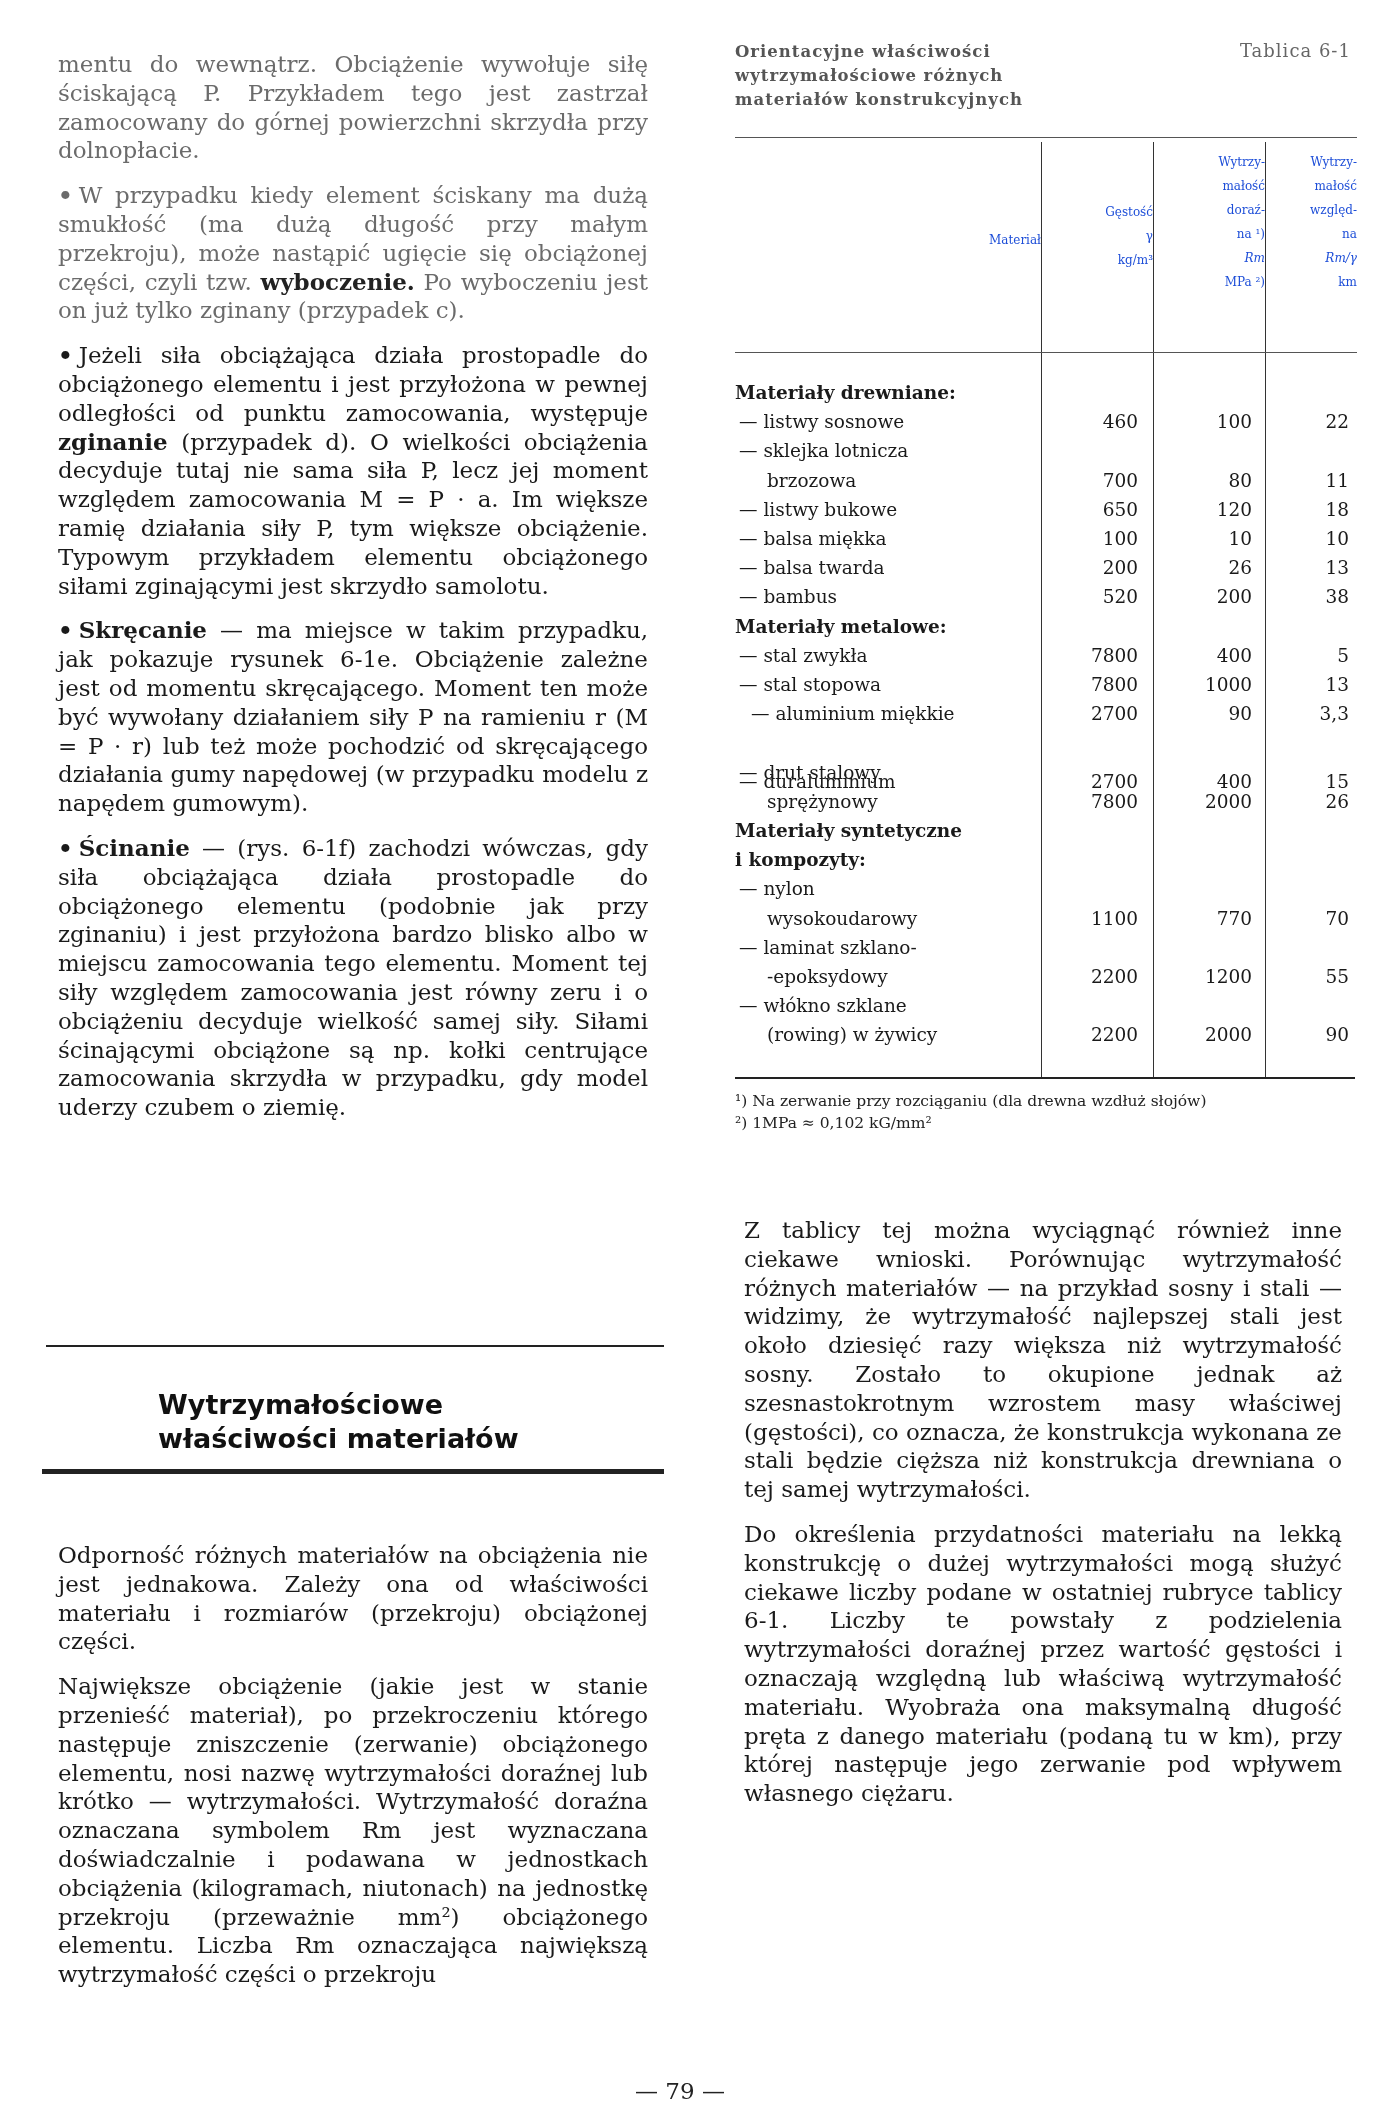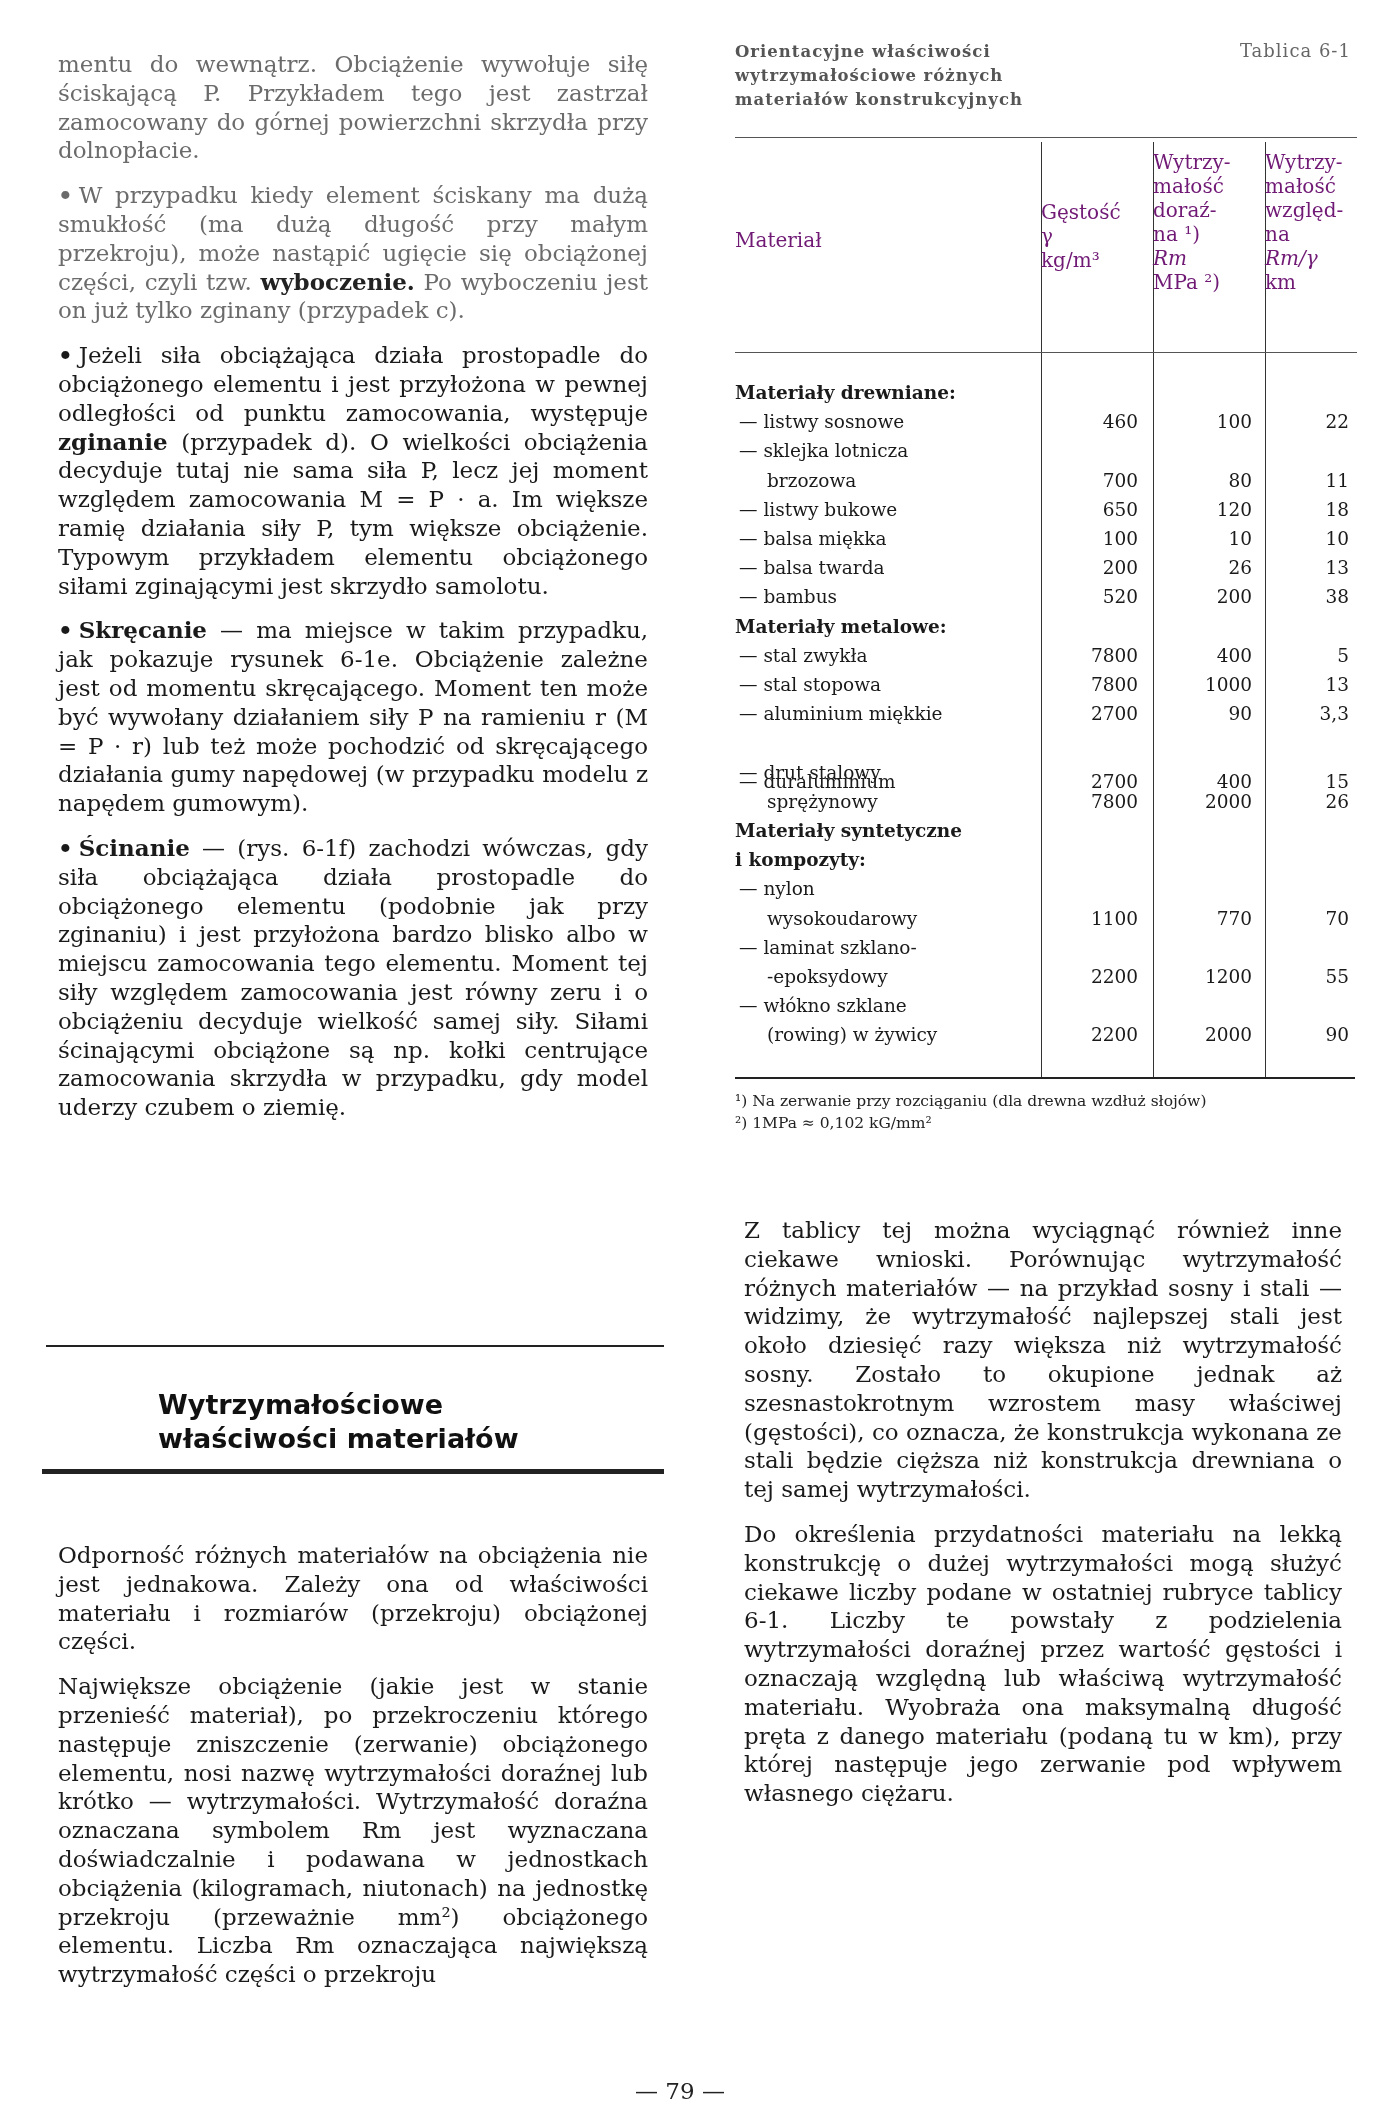--- a/index.html
+++ b/index.html
@@ -12,21 +12,21 @@
   .para.gap{margin-top:6px;}
   .faded{color:#6b6b6b;}
   .bullet{font-weight:bold;margin-right:6px;}
   b{font-weight:bold;}
   .rule{position:absolute;background:#222;}
   .sec-head{position:absolute;left:158px;top:1388px;font-family:"DejaVu Sans","Liberation Sans",sans-serif;
     font-weight:bold;font-size:27px;line-height:34px;color:#111;}
   .tbl-title{position:absolute;left:735px;top:40px;width:380px;font-weight:bold;font-size:16.5px;
     line-height:24px;letter-spacing:1px;color:#555;}
   .tbl-num{position:absolute;left:1240px;top:40px;font-size:18px;color:#666;letter-spacing:1px;}
-  .tbl-head{position:absolute;top:150px;font-size:20px;line-height:24px;text-align:left;color:#701a75;}
+  .tbl-head{position:absolute;top:150px;font-size:12px;line-height:24px;text-align:right;color:#1d4ed8;}
   .vline{position:absolute;width:1px;background:#333;}
   .row{position:absolute;left:735px;width:620px;height:29px;font-size:18.5px;line-height:29px;}
   .row .mat{position:absolute;left:0;width:320px;white-space:nowrap;}
   .row .mat.indent{padding-left:32px;}
   .row .mat.cat{font-weight:bold;}
   .row .c1{position:absolute;left:325px;width:78px;text-align:right;}
   .row .c2{position:absolute;left:437px;width:80px;text-align:right;}
   .row .c3{position:absolute;left:572px;width:42px;text-align:right;}
   .foot{position:absolute;left:735px;font-size:15.5px;line-height:22px;color:#222;}
   .pagenum{position:absolute;left:635px;top:2078px;font-size:23px;color:#222;}
@@ -165,21 +165,21 @@
       <span class="c2">400</span>
       <span class="c3">5</span>
     </div>
     <div class="row" style="top: 670px;">
       <span class="mat" style="padding-left:4px;">— stal stopowa</span>
       <span class="c1">7800</span>
       <span class="c2">1000</span>
       <span class="c3">13</span>
     </div>
     <div class="row" style="top: 699.2px;">
-      <span class="mat" style="padding-left:4px;">— aluminium miękkie</span>
+      <span class="mat" style="padding-left:4px;margin-left:12px;">— aluminium miękkie</span>
       <span class="c1">2700</span>
       <span class="c2">90</span>
       <span class="c3">3,3</span>
     </div>
     <div class="row" style="top: 767px;">
       <span class="mat" style="padding-left:4px;">— duraluminium</span>
       <span class="c1">2700</span>
       <span class="c2">400</span>
       <span class="c3">15</span>
     </div>

